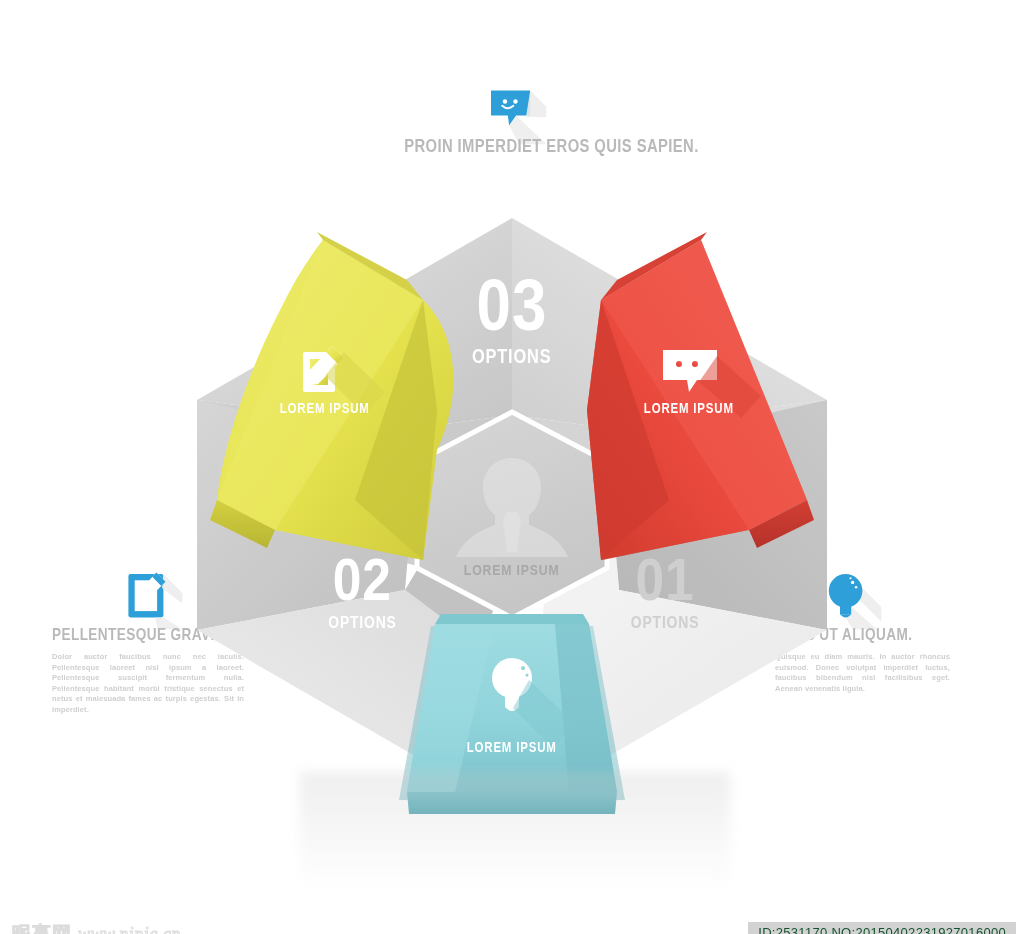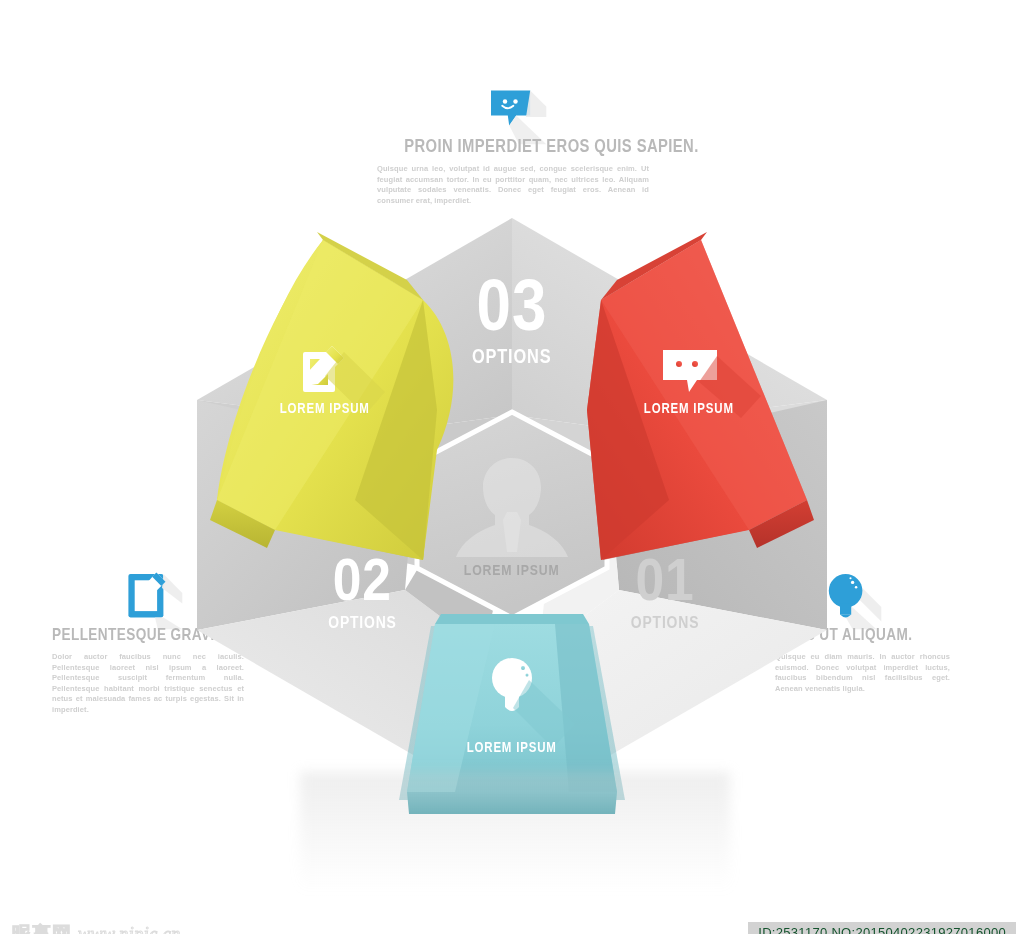--- a/index.html
+++ b/index.html
@@ -150,21 +150,20 @@
       <path d="M76 22 L99 45 L99 60 L70 60 Z" fill="#ececec" opacity="0.9"></path>
       <path d="M56 58 L99 99 L60 99 L46 72 Z" fill="#ececec" opacity="0.85"></path>
       <circle cx="40" cy="38" r="3.2" fill="#ffffff"></circle>
       <circle cx="55" cy="38" r="3.2" fill="#ffffff"></circle>
       <path d="M36 44 q8 7 16 0" stroke="#ffffff" stroke-width="2.6" fill="none" stroke-linecap="round"></path>
     </svg>
   </div>
 
   <div class="textblock" id="block-top">
     <div class="tb-title center">PROIN IMPERDIET EROS QUIS SAPIEN.</div>
-    <div class="tb-body">Quisque urna leo, volutpat id augue sed, congue scelerisque enim. Ut feugiat accumsan tortor. In eu porttitor quam, nec ultrices leo. Aliquam vulputate sodales venenatis. Donec eget feugiat eros. Aenean id consumer erat, imperdiet.</div>
   </div>
 
   <div class="calloutIcon" id="icon-left">
     <svg viewBox="0 0 100 100">
       <rect x="22" y="20" width="50" height="62" rx="3" fill="#2E9FD8"></rect>
       <rect x="31" y="29" width="32" height="44" fill="#ffffff"></rect>
       <path d="M72 20 L99 47 L99 62 L70 40 Z" fill="#ececec" opacity="0.9"></path>
       <path d="M72 82 L99 99 L64 99 L60 82 Z" fill="#ececec" opacity="0.85"></path>
       <path d="M62 18 L75 31 L50 56 L36 58 L38 44 Z" fill="#ffffff"></path>
       <path d="M62 18 L75 31 L69 37 L56 24 Z" fill="#2E9FD8"></path>

